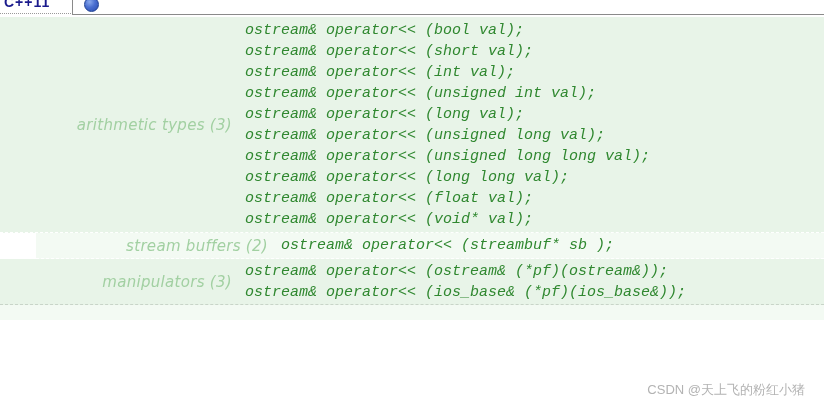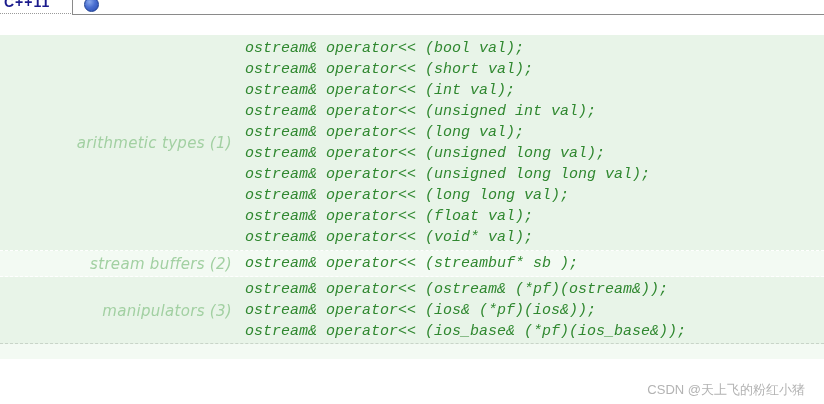--- a/index.html
+++ b/index.html
@@ -16,21 +16,21 @@
     width:824px;height:404px;
     overflow:hidden;
     background:#ffffff;
     font-family:"Liberation Sans",sans-serif;
   }
   
   .tabbar{
     position:relative;
     height:15px;
     background:#ffffff;
-    margin-bottom:20px;
+    margin-bottom:2px;
   }
   .tab-label{
     position:absolute;
     top:-6px;left:4px;
     font-size:14px;font-weight:bold;
     color:var(--tab-text);
     letter-spacing:1px;
     font-family:"Liberation Sans",sans-serif;
   }
   .tab-dotted{
@@ -53,21 +53,21 @@
     background:radial-gradient(circle at 35% 30%, #8aa9ec 0%, #4a6fd0 45%, #2a4cb0 100%);
     border:1px solid #1d3f91;
   }
   
   .decl-table{width:824px;}
   .row{
     display:flex;
     background:var(--row-bg);
     border-bottom:1px dashed #ffffff;
   }
-  .row.alt{background:var(--row-alt-bg);}
+  .row.alt{background:var(--row-alt-bg);margin-left:36px;}
   .row.r1{padding:3px 0 2px 0;}
   .row.r2{padding:2px 0;}
   .row.r3{padding:2px 0 1px 0;border-bottom:1px dashed #c8d4c8;}
   .label-cell{
     width:232px;
     flex:0 0 232px;
     padding-right:13px;
     display:flex;
     align-items:center;
     justify-content:flex-end;
@@ -110,21 +110,21 @@
     <span class="tab-label">C++11</span>
     <div class="tab-dotted"></div>
     <div class="tab-pane">
       <span class="blue-dot"></span>
     </div>
   </div>
 
   <div class="decl-table">
 
     <div class="row r1">
-      <div class="label-cell">arithmetic types (1)</div>
+      <div class="label-cell">arithmetic types (3)</div>
       <div class="code-cell">
         <div class="code-line">ostream&amp; operator&lt;&lt; (bool val);</div>
         <div class="code-line">ostream&amp; operator&lt;&lt; (short val);</div>
         <div class="code-line">ostream&amp; operator&lt;&lt; (int val);</div>
         <div class="code-line">ostream&amp; operator&lt;&lt; (unsigned int val);</div>
         <div class="code-line">ostream&amp; operator&lt;&lt; (long val);</div>
         <div class="code-line">ostream&amp; operator&lt;&lt; (unsigned long val);</div>
         <div class="code-line">ostream&amp; operator&lt;&lt; (unsigned long long val);</div>
         <div class="code-line">ostream&amp; operator&lt;&lt; (long long val);</div>
         <div class="code-line">ostream&amp; operator&lt;&lt; (float val);</div>
@@ -136,21 +136,20 @@
       <div class="label-cell">stream buffers (2)</div>
       <div class="code-cell">
         <div class="code-line">ostream&amp; operator&lt;&lt; (streambuf* sb );</div>
       </div>
     </div>
 
     <div class="row r3">
       <div class="label-cell">manipulators (3)</div>
       <div class="code-cell">
         <div class="code-line">ostream&amp; operator&lt;&lt; (ostream&amp; (*pf)(ostream&amp;));</div>
-        <div class="code-line">ostream&amp; operator&lt;&lt; (ios&amp; (*pf)(ios&amp;));</div>
         <div class="code-line">ostream&amp; operator&lt;&lt; (ios_base&amp; (*pf)(ios_base&amp;));</div>
       </div>
     </div>
 
   </div>
 
   <div class="bottom-strip"></div>
 
   <span class="watermark">CSDN @天上飞的粉红小猪</span>
 

